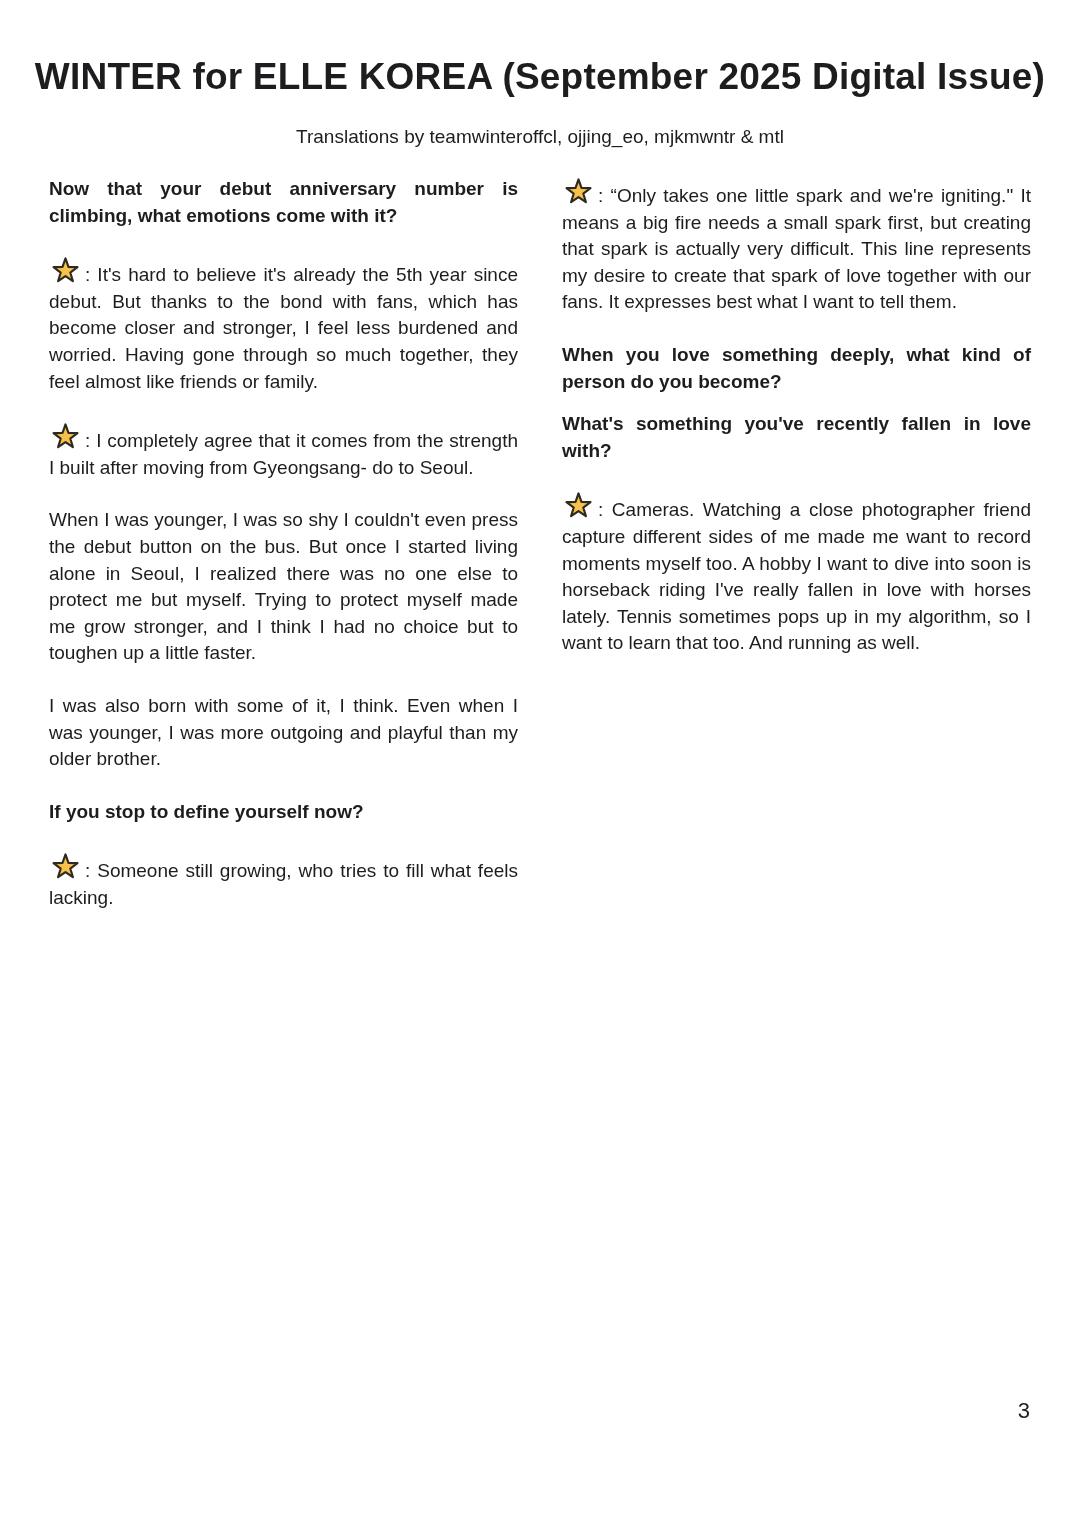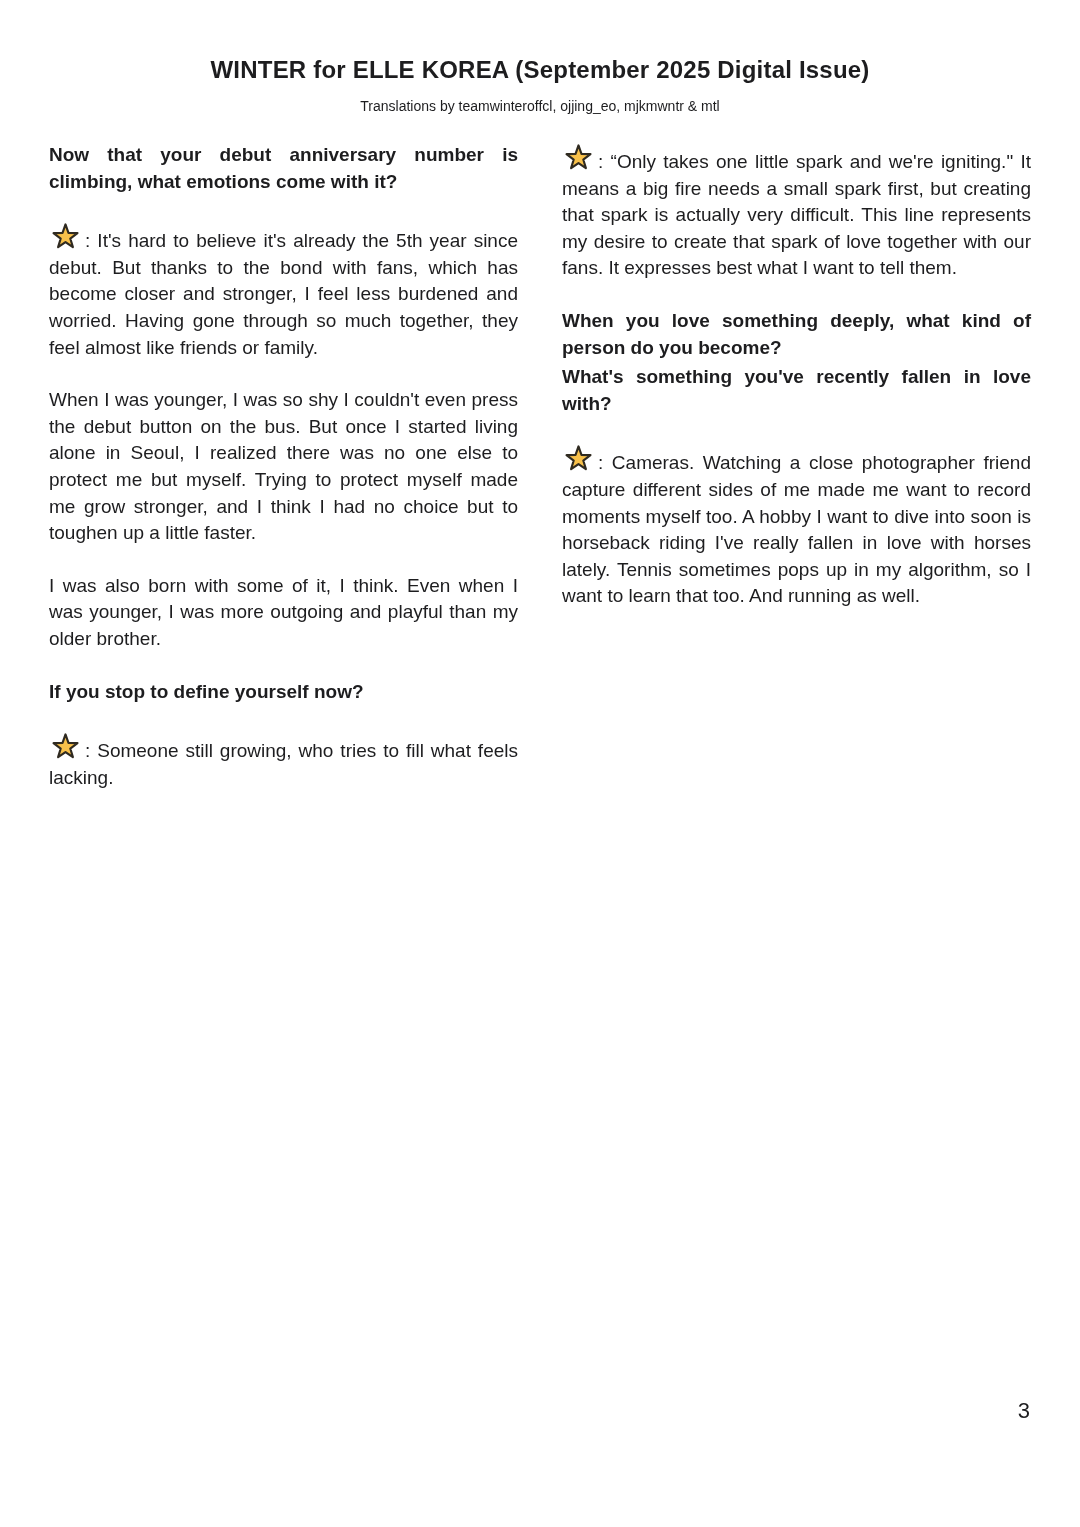--- a/index.html
+++ b/index.html
@@ -8,45 +8,45 @@
     height: 1527px;
     position: relative;
     background: #ffffff;
     color: #1d1d1f;
     font-family: "Liberation Sans", sans-serif;
     box-sizing: border-box;
     overflow: hidden;
   }
   .header { text-align: center; padding-top: 56px; }
   .title {
-    font-size: 24px;
+    font-size: 37px;
     font-weight: 700;
     letter-spacing: 0.2px;
     margin: 0;
   }
   .subtitle {
-    font-size: 14px;
+    font-size: 19px;
     font-weight: 400;
-    margin-top: 14px;
+    margin-top: 28px;
   }
   .content {
     display: flex;
     gap: 44px;
     padding: 0 49px;
     margin-top: 28px;
   }
   .col { flex: 1; min-width: 0; }
   .block {
     margin: 0 0 26px 0;
     font-size: 19px;
     line-height: 1.40;
     text-align: justify;
   }
   .question { font-weight: 700; }
-  .tight { margin-bottom: 3px; }
+  .tight { margin-bottom: 16px; }
   .star {
     display: inline-block;
     width: 33px;
     height: 31px;
     vertical-align: -5px;
     margin-right: 3px;
   }
   .page-number {
     position: absolute;
     right: 50px;
@@ -61,20 +61,23 @@
   <h1 class="title">WINTER for ELLE KOREA (September 2025 Digital Issue)</h1>
   <div class="subtitle">Translations by teamwinteroffcl, ojjing_eo, mjkmwntr &amp; mtl</div>
 </header>
 
 <main class="content">
   <section class="col" id="col-left">
       <p class="block question">Now that your debut anniversary number is climbing, what emotions come with it?</p>
       <p class="block answer"><span class="star"><svg viewBox="0 0 32 32" width="33" height="31">
             <polygon points="16,3.5 19.06,12.29 28.36,12.48 20.95,18.11 23.64,27.02 16,21.7 8.36,27.02 11.05,18.11 3.64,12.48 12.94,12.29" fill="#f8c14b" stroke="#2f2a20" stroke-width="2.2" stroke-linejoin="round"></polygon>
           </svg></span>: It's hard to believe it's already the 5th year since debut. But thanks to the bond with fans, which has become closer and stronger, I feel less burdened and worried. Having gone through so much together, they feel almost like friends or family.</p>
+      <p class="block answer"><span class="star"><svg viewBox="0 0 32 32" width="33" height="31">
+            <polygon points="16,3.5 19.06,12.29 28.36,12.48 20.95,18.11 23.64,27.02 16,21.7 8.36,27.02 11.05,18.11 3.64,12.48 12.94,12.29" fill="#f8c14b" stroke="#2f2a20" stroke-width="2.2" stroke-linejoin="round"></polygon>
+          </svg></span>: I completely agree that it comes from the strength I built after moving from Gyeongsang- do to Seoul.</p>
       <p class="block paragraph">When I was younger, I was so shy I couldn't even press the debut button on the bus. But once I started living alone in Seoul, I realized there was no one else to protect me but myself. Trying to protect myself made me grow stronger, and I think I had no choice but to toughen up a little faster.</p>
       <p class="block paragraph">I was also born with some of it, I think. Even when I was younger, I was more outgoing and playful than my older brother.</p>
       <p class="block question">If you stop to define yourself now?</p>
       <p class="block answer"><span class="star"><svg viewBox="0 0 32 32" width="33" height="31">
             <polygon points="16,3.5 19.06,12.29 28.36,12.48 20.95,18.11 23.64,27.02 16,21.7 8.36,27.02 11.05,18.11 3.64,12.48 12.94,12.29" fill="#f8c14b" stroke="#2f2a20" stroke-width="2.2" stroke-linejoin="round"></polygon>
           </svg></span>: Someone still growing, who tries to fill what feels lacking.</p>
     </section>
   <section class="col" id="col-right">
       <p class="block answer"><span class="star"><svg viewBox="0 0 32 32" width="33" height="31">
             <polygon points="16,3.5 19.06,12.29 28.36,12.48 20.95,18.11 23.64,27.02 16,21.7 8.36,27.02 11.05,18.11 3.64,12.48 12.94,12.29" fill="#f8c14b" stroke="#2f2a20" stroke-width="2.2" stroke-linejoin="round"></polygon>

